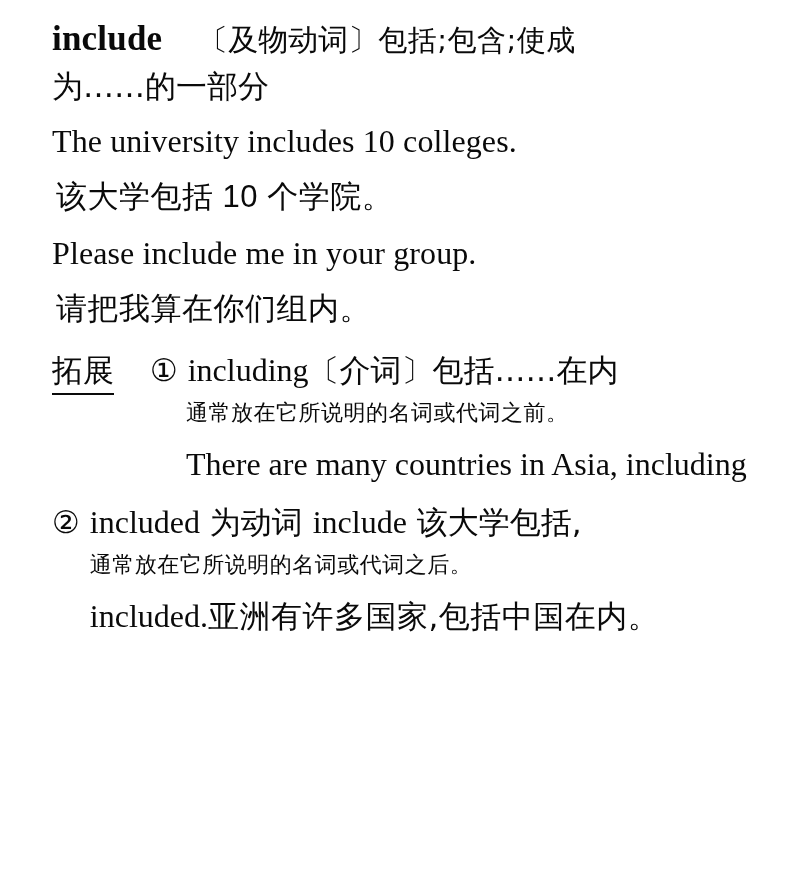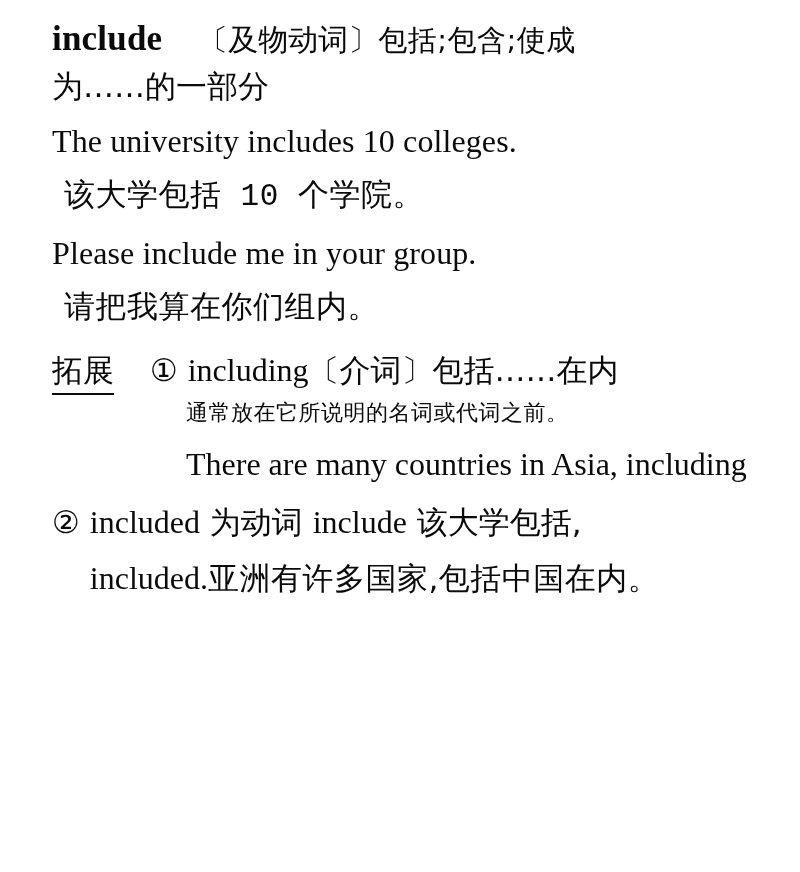--- a/index.html
+++ b/index.html
@@ -53,24 +53,24 @@
   }
 
   
   .ex-en {
     font-size: 32px;
     line-height: 1.46;
     margin: 10px 0 0 0;
     letter-spacing: 0.1px;
   }
   .ex-cn {
-    font-family: Liberation Mono, monospace;
+    font-family: Liberation Sans, sans-serif;
     font-size: 31px;
     line-height: 1.46;
-    margin: 10px 0 0 12px;
+    margin: 10px 0 0 4px;
     letter-spacing: 0.5px;
   }
 
   
   .expand {
     margin-top: 16px;
   }
   .expand-row {
     display: flex;
     align-items: flex-start;
@@ -165,20 +165,21 @@
 
     <div class="item2">
       <span class="item2-marker">②</span>
       <div class="item2-body">
         <p class="item-line">
           <span class="en">included</span>
           <span>为动词</span>
           <span class="en">include</span>
           <span>该大学包括,</span>
         </p>
+        <p class="sub" style="margin-left:0">通常放在它所说明的名词或代词之后。</p>
         <p class="sub-en" style="margin-left:0">
           <span>included.</span><span class="zh">亚洲有许多国家,包括中国在内。</span>
         </p>
       </div>
     </div>
 
   </div>
 </div>
 
 </body></html>

